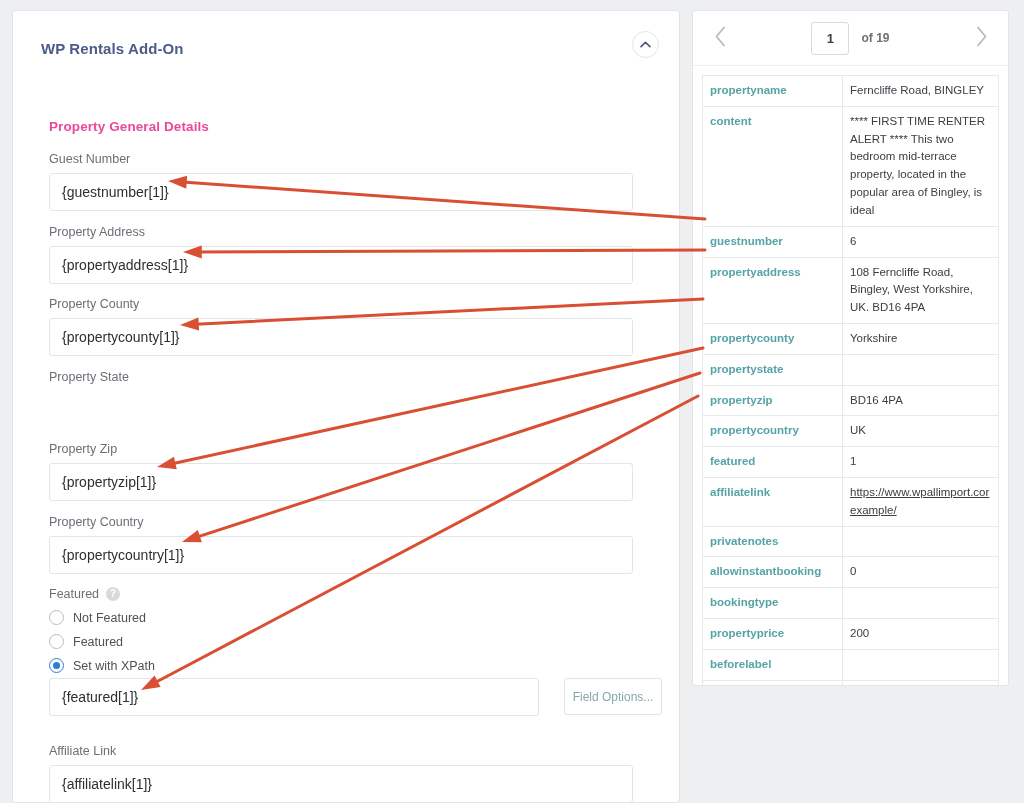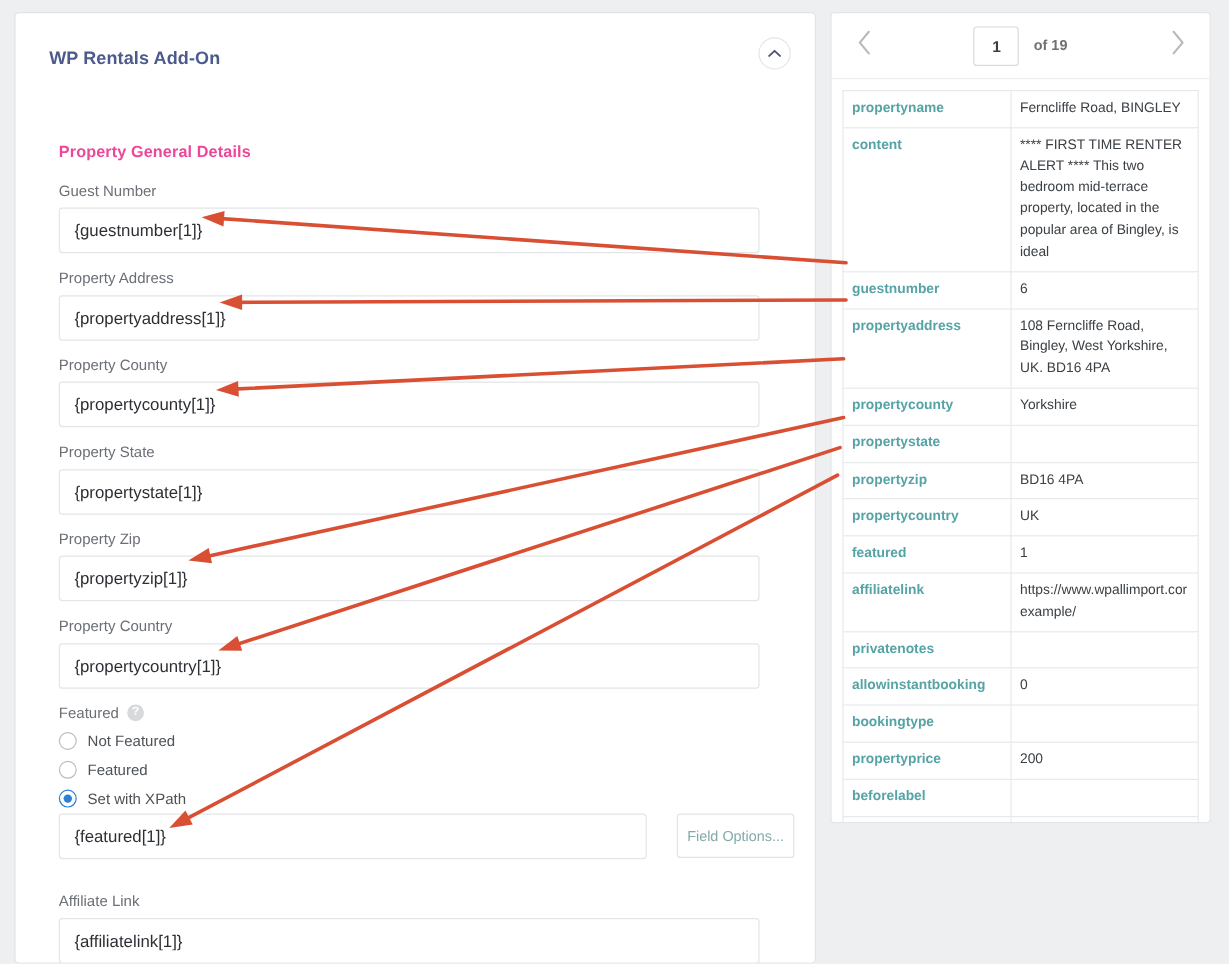--- a/index.html
+++ b/index.html
@@ -170,21 +170,21 @@
     width: 140px;
     color: #56a3a6;
     font-weight: bold;
     word-break: break-word;
   }
   td.v {
     color: #3b4045;
     word-break: break-word;
     overflow: hidden;
   }
-  td.v .clip { display: block; white-space: nowrap; overflow: hidden; }
+  td.v .clip { display: block; white-space: nowrap; overflow: hidden; text-decoration: underline; }
 
   
   #arrows {
     position: absolute; left: 0; top: 0;
     width: 1024px; height: 803px;
     pointer-events: none;
   }
 </style>
 </head>
 <body>
@@ -216,21 +216,20 @@
       <input class="field-input" type="text" value="{propertyaddress[1]}" style="">
     </div>
 
     <div class="field" style="top:286px">
       <label class="field-label">Property County</label>
       <input class="field-input" type="text" value="{propertycounty[1]}" style="">
     </div>
 
     <div class="field" style="top:359px">
       <label class="field-label">Property State</label>
-      <input class="field-input" type="text" value="{propertystate[1]}" style="">
     </div>
 
     <div class="field" style="top:431px">
       <label class="field-label">Property Zip</label>
       <input class="field-input" type="text" value="{propertyzip[1]}" style="">
     </div>
 
     <div class="field" style="top:504px">
       <label class="field-label">Property Country</label>
       <input class="field-input" type="text" value="{propertycountry[1]}" style="">

